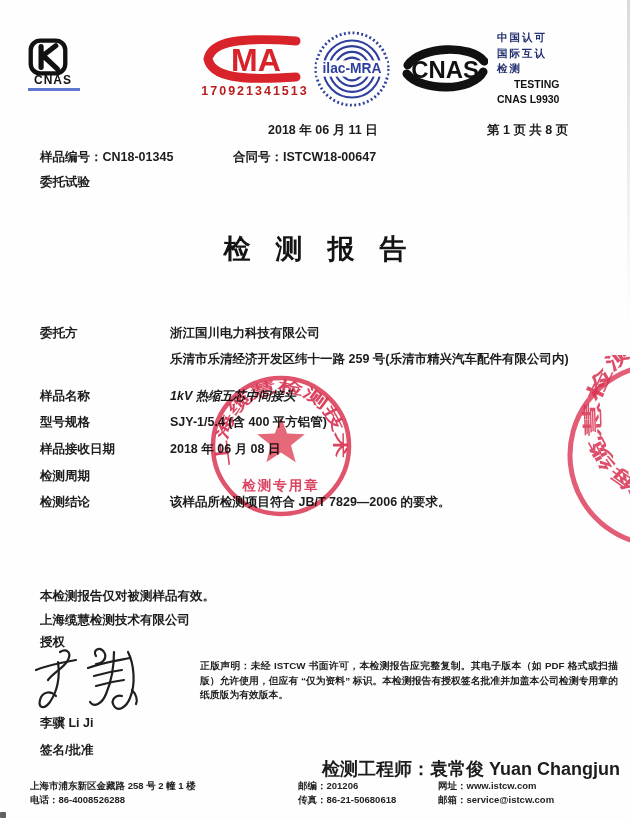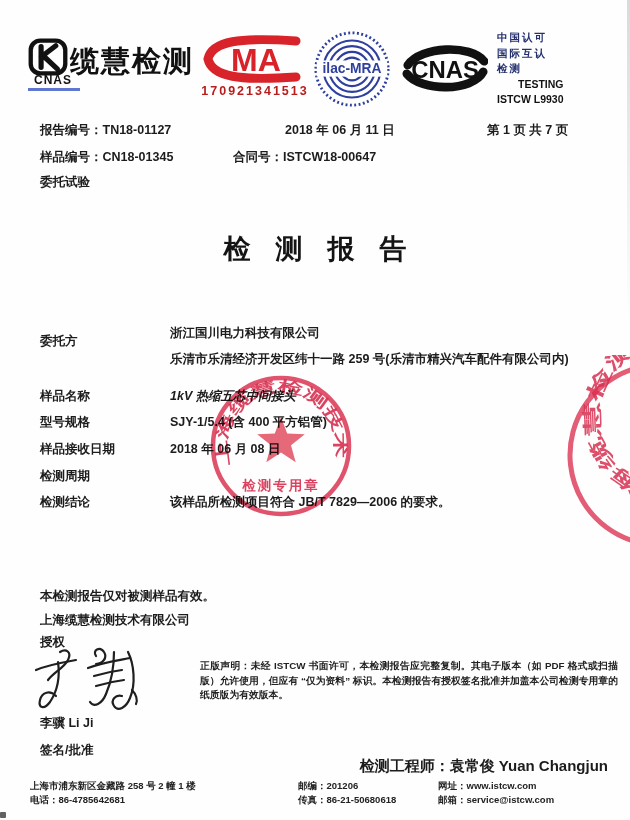--- a/index.html
+++ b/index.html
@@ -25,38 +25,37 @@
          letter-spacing:25px;padding-left:25px;box-sizing:border-box;color:#141414;}
   
   .flabel{left:40px;font-size:12.5px;font-weight:bold;white-space:nowrap;}
   .fvalue{left:170px;font-size:12.5px;font-weight:bold;white-space:nowrap;}
   
   .stamp{mix-blend-mode:multiply;}
   
   .small{font-size:12.5px;font-weight:bold;white-space:nowrap;}
   .disclaimer{top:659px;left:200px;width:418px;font-size:9.8px;font-weight:600;
               line-height:1.5;text-align:justify;color:#222;}
-  .engineer{top:757px;right:22px;font-size:15px;font-weight:bold;}
+  .engineer{top:757px;right:10px;font-size:18px;font-weight:bold;}
   .footer-col{top:779px;font-size:9.5px;font-weight:bold;line-height:14px;white-space:nowrap;color:#222;}
   
   .edge-smudge{top:0;right:0;width:3px;height:320px;background:linear-gradient(to bottom,rgba(150,150,150,.35),rgba(150,150,150,0));}
   .corner-speck{left:0;top:812px;width:6px;height:6px;background:#3a3a3a;border-radius:1px;opacity:.8;}
 </style>
 </head>
 <body>
 
 <div class="page">
 
   <svg class="abs" style="top:38px;left:28px;" width="40" height="38" viewBox="0 0 46 44">
     <rect x="3" y="3" width="40" height="38" rx="11" fill="none" stroke="#111" stroke-width="5"></rect>
     <path d="M15,10 L15,34 M15,22 L32,9 M19,22 L34,36" stroke="#111" stroke-width="6" fill="none" stroke-linecap="round" stroke-linejoin="round"></path>
   </svg>
   <div class="abs logo-acronym">CNAS</div>
   <div class="abs logo-bar"></div>
-  <div class="abs brand-name">缆慧检测</div>
 
   <svg class="abs" style="top:33px;left:200px;" width="110" height="52" viewBox="0 0 110 52">
     <path d="M96,8 C40,4 12,8 8,26 C12,44 40,48 96,44" fill="none" stroke="#d8232a" stroke-width="9" stroke-linecap="round"></path>
     <text x="56" y="38" text-anchor="middle" font-size="32" font-weight="900" fill="#d8232a" font-family="Liberation Sans, DejaVu Sans, sans-serif">MA</text>
   </svg>
   <div class="abs cma-number">170921341513</div>
 
   <svg class="abs" style="top:30px;left:313px;" width="78" height="78" viewBox="0 0 82 82">
     <circle cx="41" cy="41" r="38" fill="none" stroke="#2e3f9e" stroke-width="3" stroke-dasharray="2 2.6"></circle>
     <circle cx="41" cy="41" r="30" fill="none" stroke="#2e3f9e" stroke-width="2.2"></circle>
@@ -71,40 +70,37 @@
     <path d="M6,24 C20,4 72,2 86,20" fill="none" stroke="#111" stroke-width="9" stroke-linecap="round"></path>
     <path d="M5,33 C20,52 74,52 85,31" fill="none" stroke="#111" stroke-width="9" stroke-linecap="round"></path>
     <text x="45" y="37" text-anchor="middle" font-size="25" font-weight="900" fill="#111" font-family="Liberation Sans, DejaVu Sans, sans-serif">CNAS</text>
   </svg>
 
   <div class="abs acc-block">
     <div class="acc-cn">中国认可</div>
     <div class="acc-cn">国际互认</div>
     <div class="acc-cn">检测</div>
     <div class="acc-en">TESTING</div>
-    <div class="acc-en">ISTCW L9930</div>
+    <div class="acc-en">CNAS L9930</div>
   </div>
 
-  <div class="abs meta" style="top:122px;left:40px;">
-    <span>报告编号：</span><span>TN18-01127</span>
-  </div>
-  <div class="abs meta" style="top:122px;left:285px;">2018 年 06 月 11 日</div>
-  <div class="abs meta" style="top:122px;left:487px;">第 1 页 共 7 页</div>
+  <div class="abs meta" style="top:122px;left:268px;">2018 年 06 月 11 日</div>
+  <div class="abs meta" style="top:122px;left:487px;">第 1 页 共 8 页</div>
 
   <div class="abs meta" style="top:149px;left:40px;">
     <span>样品编号：</span><span>CN18-01345</span>
   </div>
   <div class="abs meta" style="top:149px;left:233px;">
     <span>合同号：</span><span>ISTCW18-00647</span>
   </div>
   <div class="abs meta" style="top:174px;left:40px;">委托试验</div>
 
   <div class="abs title">检测报告</div>
 
-  <div class="abs flabel" style="top:325px;margin-top:8px;">委托方</div>
+  <div class="abs flabel" style="top:325px;">委托方</div>
   <div class="abs fvalue" style="top:325px;">浙江国川电力科技有限公司</div>
   <div class="abs fvalue" style="top:351px;">乐清市乐清经济开发区纬十一路 259 号(乐清市精兴汽车配件有限公司内)</div>
 
   <div class="abs flabel" style="top:388px;">样品名称</div>
   <div class="abs fvalue" style="top:388px;font-style:italic;">1kV 热缩五芯中间接头</div>
   <div class="abs flabel" style="top:414px;">型号规格</div>
   <div class="abs fvalue" style="top:414px;">SJY-1/5.4 (含 400 平方铝管)</div>
   <div class="abs flabel" style="top:441px;">样品接收日期</div>
   <div class="abs fvalue" style="top:441px;text-align:center;">2018 年 06 月 08 日</div>
   <div class="abs flabel" style="top:468px;">检测周期</div>
@@ -160,21 +156,21 @@
 
   <div class="abs disclaimer">正版声明：未经 ISTCW 书面许可，本检测报告应完整复制。其电子版本（如 PDF 格式或扫描版）允许使用，但应有 “仅为资料” 标识。本检测报告有授权签名批准并加盖本公司检测专用章的纸质版为有效版本。</div>
 
   <div class="abs engineer">
     <span>检测工程师：</span><span>袁常俊 Yuan Changjun</span>
   </div>
 
   <div class="abs footer-col" style="left:30px;">
     <div>上海市浦东新区金藏路 258 号 2 幢 1 楼</div>
     <div>
-      <span>电话：</span><span>86-4785642681</span>
+      <span>电话：</span><span>86-4008526288</span>
     </div>
   </div>
   <div class="abs footer-col" style="left:298px;">
     <div>
       <span>邮编：</span><span>201206</span>
     </div>
     <div>
       <span>传真：</span><span>86-21-50680618</span>
     </div>
   </div>

